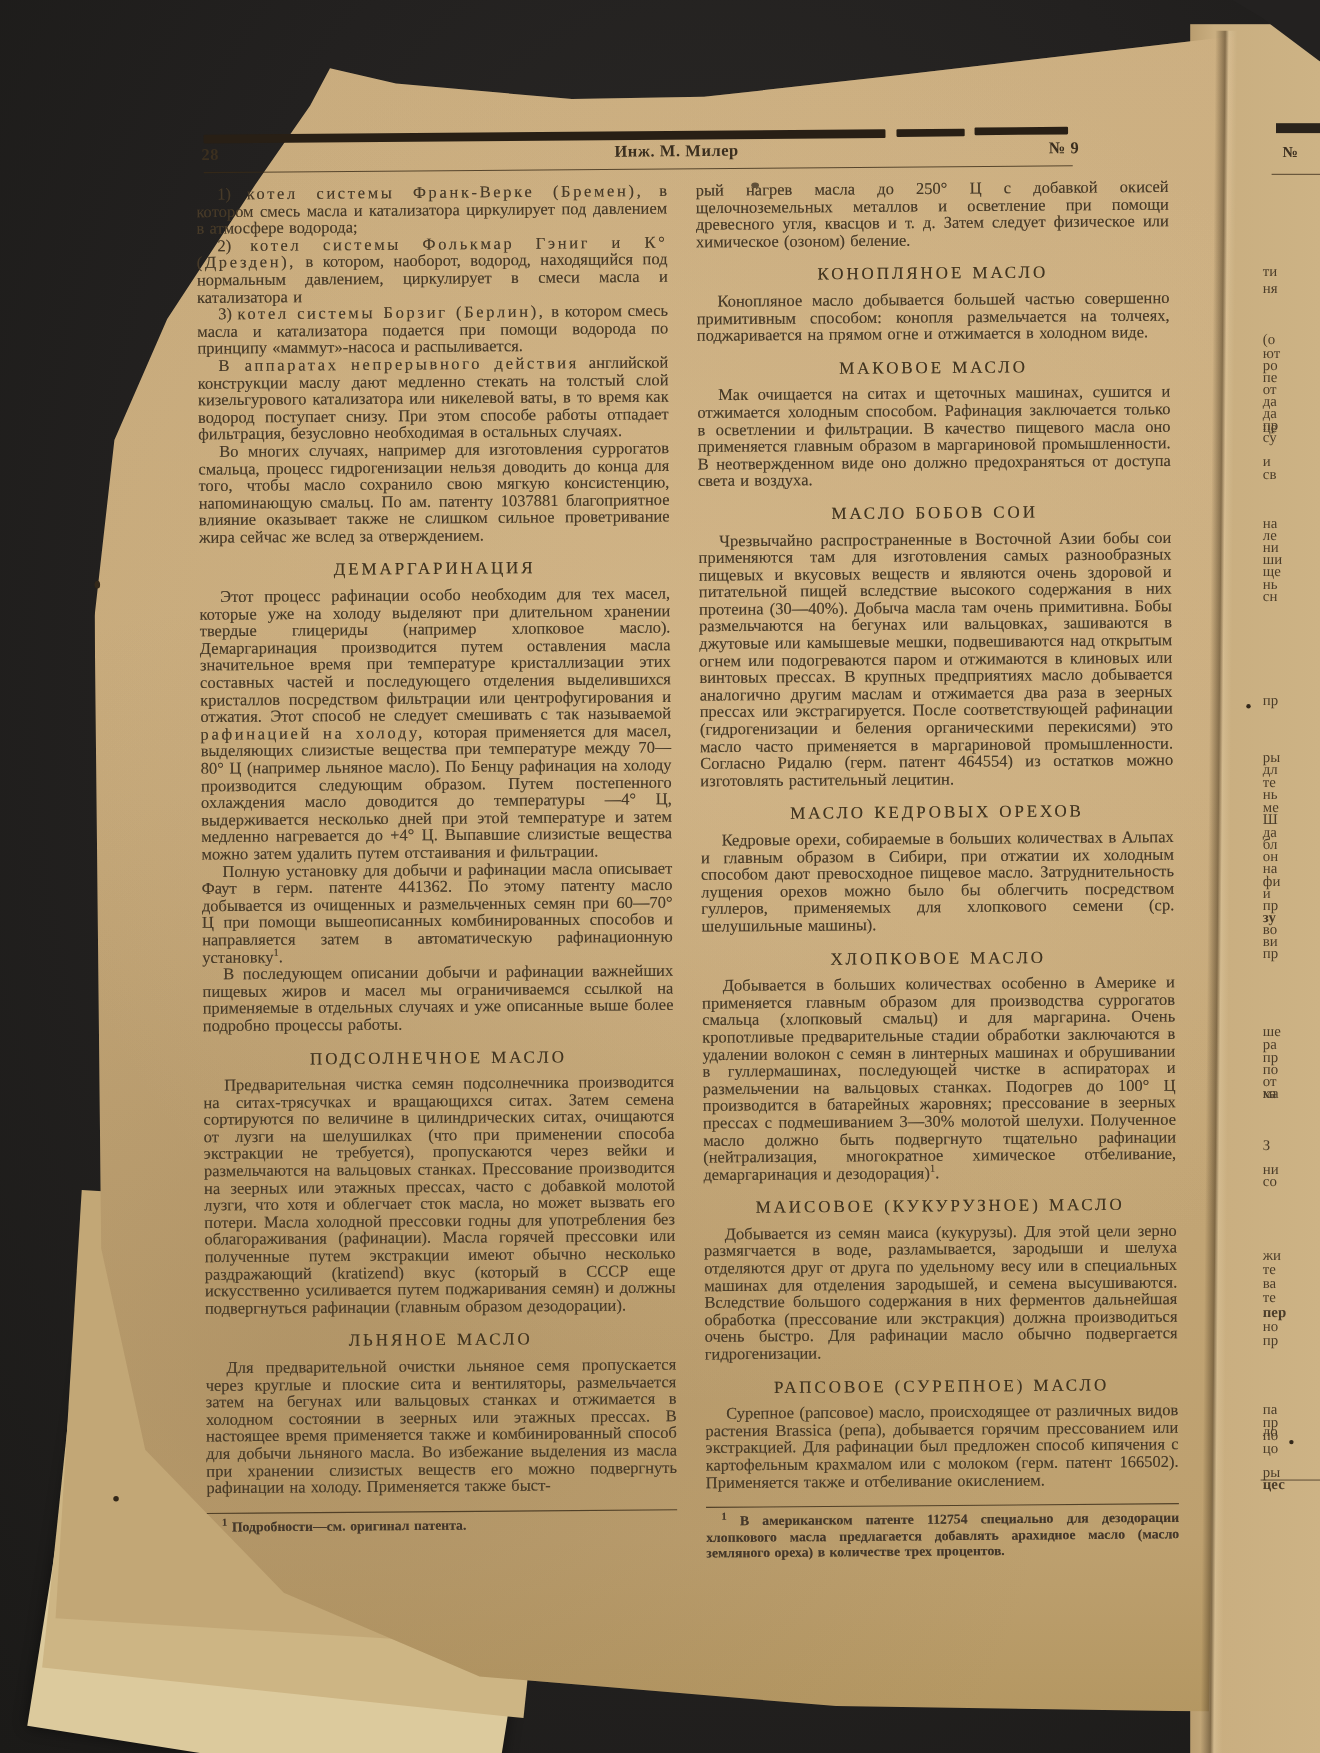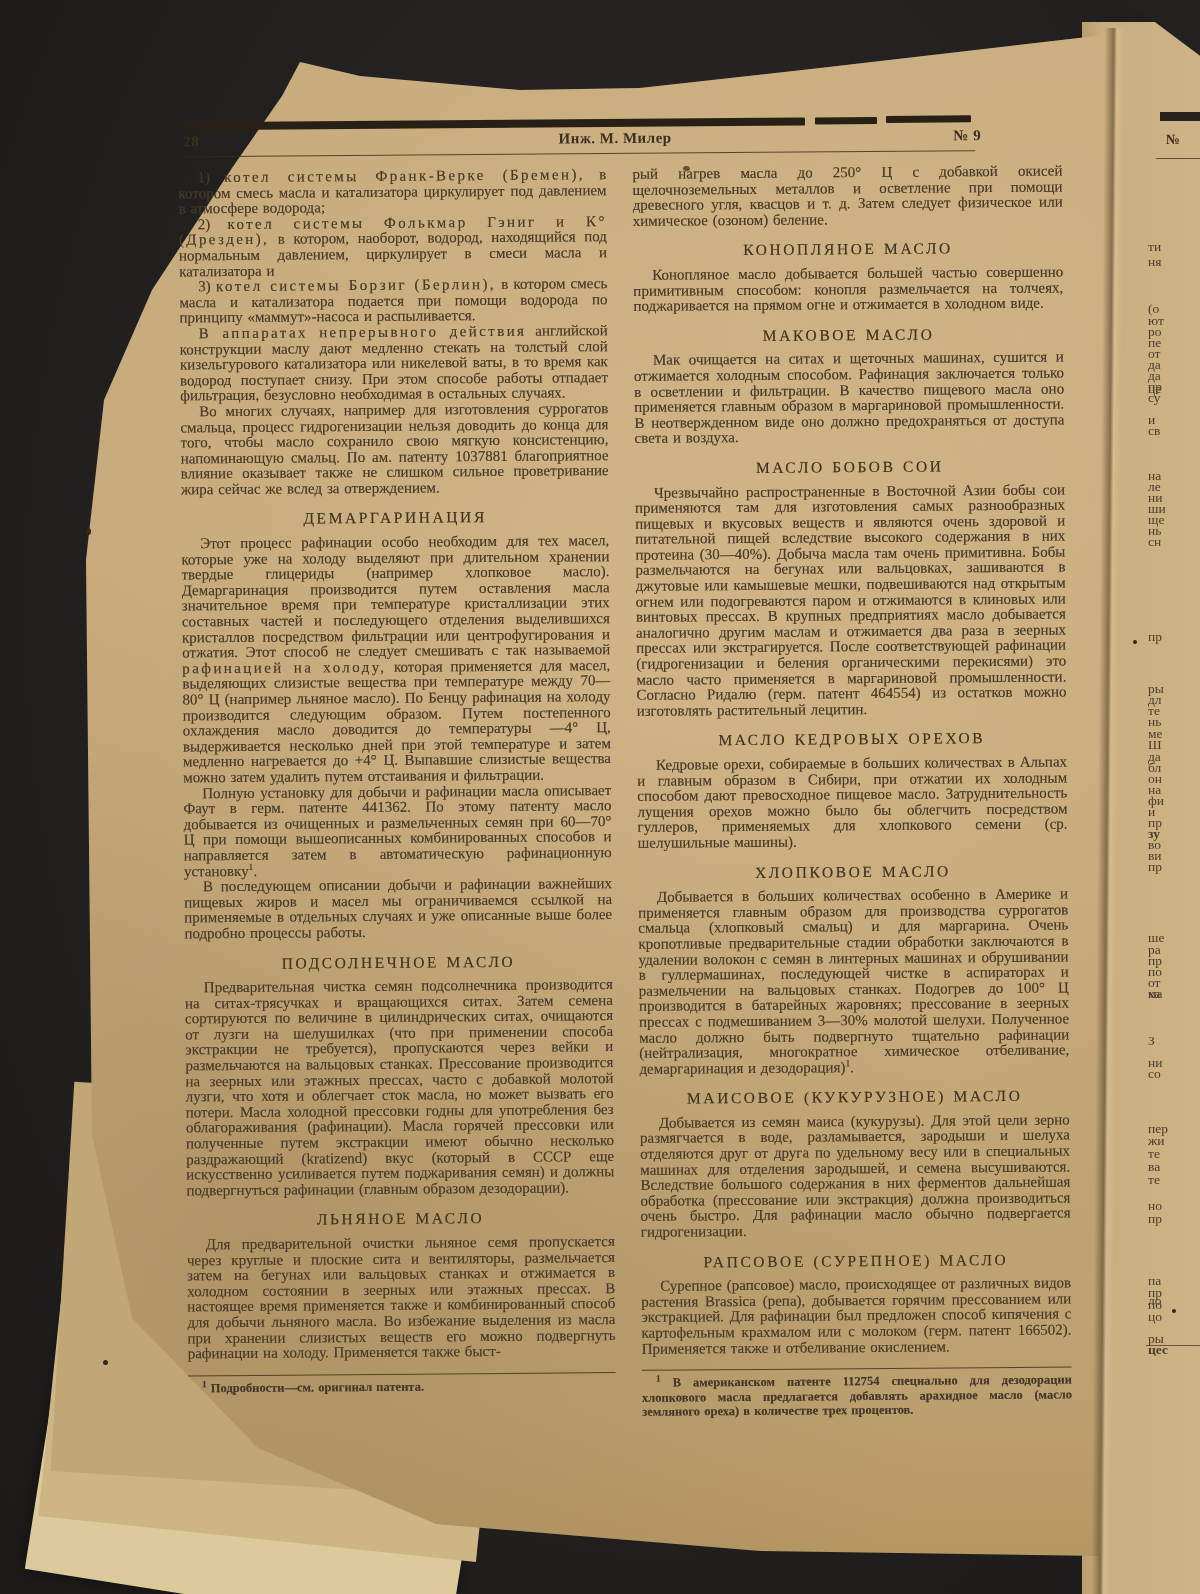--- a/index.html
+++ b/index.html
@@ -124,21 +124,21 @@
         <span class="np-frag" style="top: 954px;">от</span>
         <span class="np-frag" style="top: 965px;">ма</span>
         <span class="np-frag" style="top: 1012px;">З</span>
         <span class="np-frag" style="top: 965px;">ка</span>
         <span class="np-frag" style="top: 1034px;">ни</span>
         <span class="np-frag" style="top: 1045px;">со</span>
         <span class="np-frag" style="top: 1112px;">жи</span>
         <span class="np-frag" style="top: 1125px;">те</span>
         <span class="np-frag" style="top: 1138px;">ва</span>
         <span class="np-frag" style="top: 1151px;">те</span>
-        <span class="np-frag" style="top: 1100px;">пер</span>
+        <span class="np-frag" style="top: 1164px; font-weight: bold;">пер</span>
         <span class="np-frag" style="top: 1177px;">но</span>
         <span class="np-frag" style="top: 1190px;">пр</span>
         <span class="np-frag" style="top: 1252px;">па</span>
         <span class="np-frag" style="top: 1264px;">пр</span>
         <span class="np-frag" style="top: 1276px;">по</span>
         <span class="np-frag" style="top: 1288px;">цо</span>
         <span class="np-frag" style="top: 1272px;">ло</span>
         <span class="np-frag" style="top: 1310px;">ры</span>
         <span class="np-frag" style="top: 1321px; font-weight: bold;">цес</span>
       </div>

